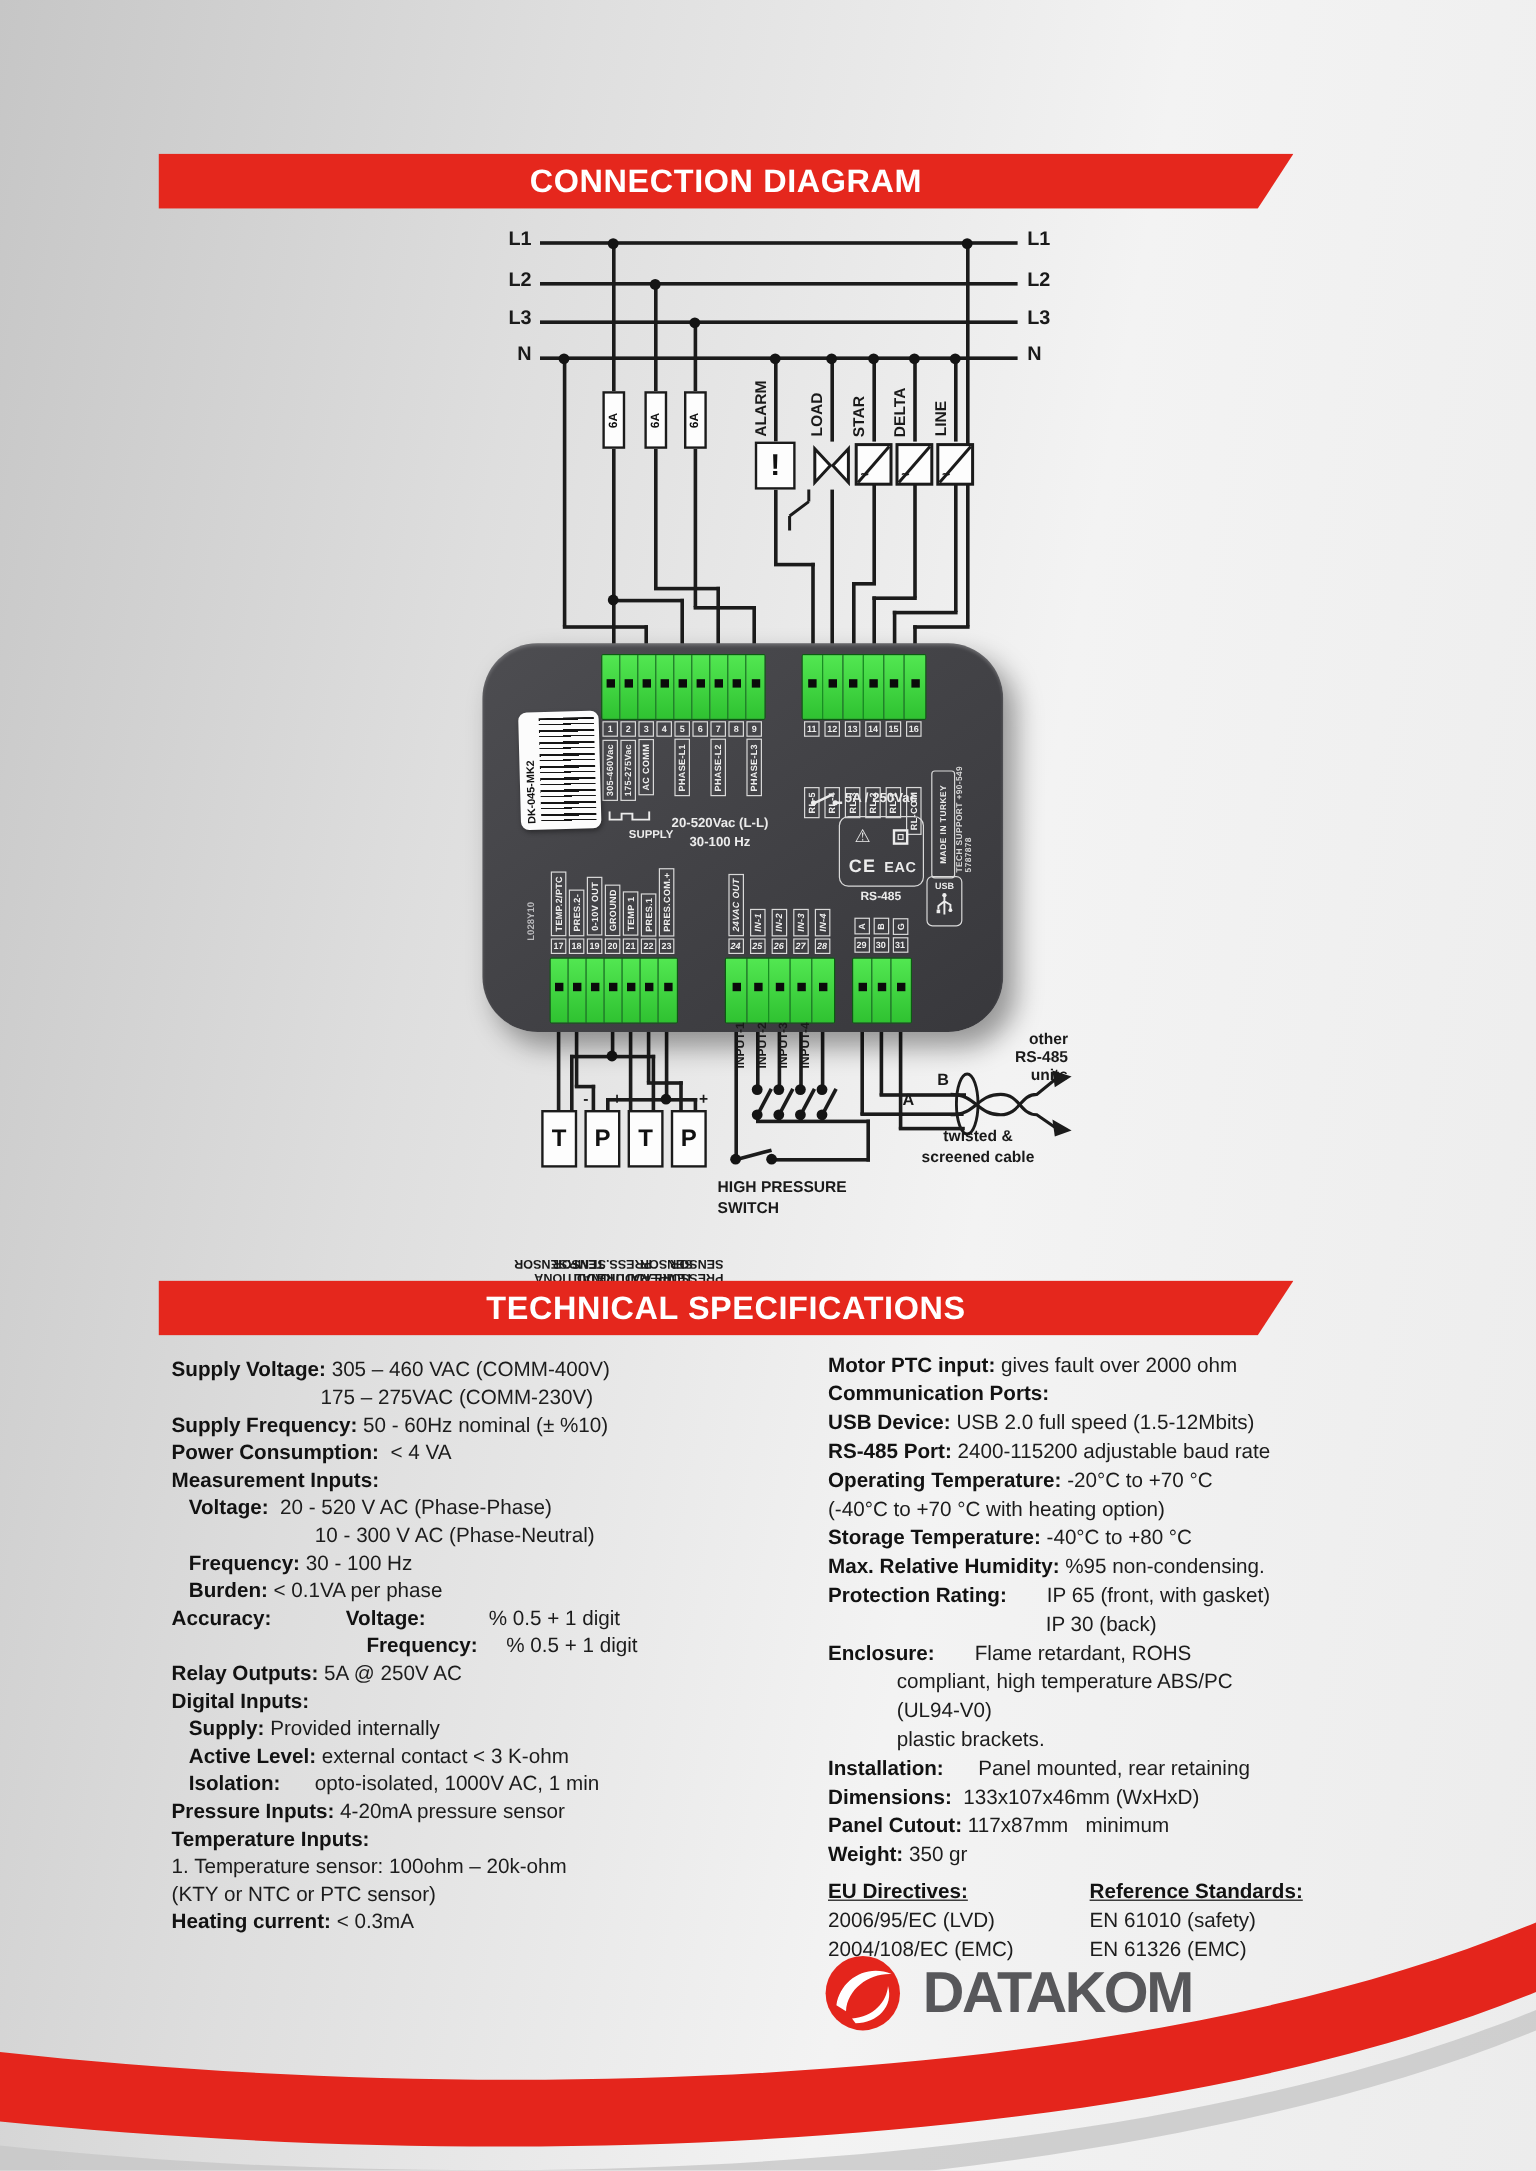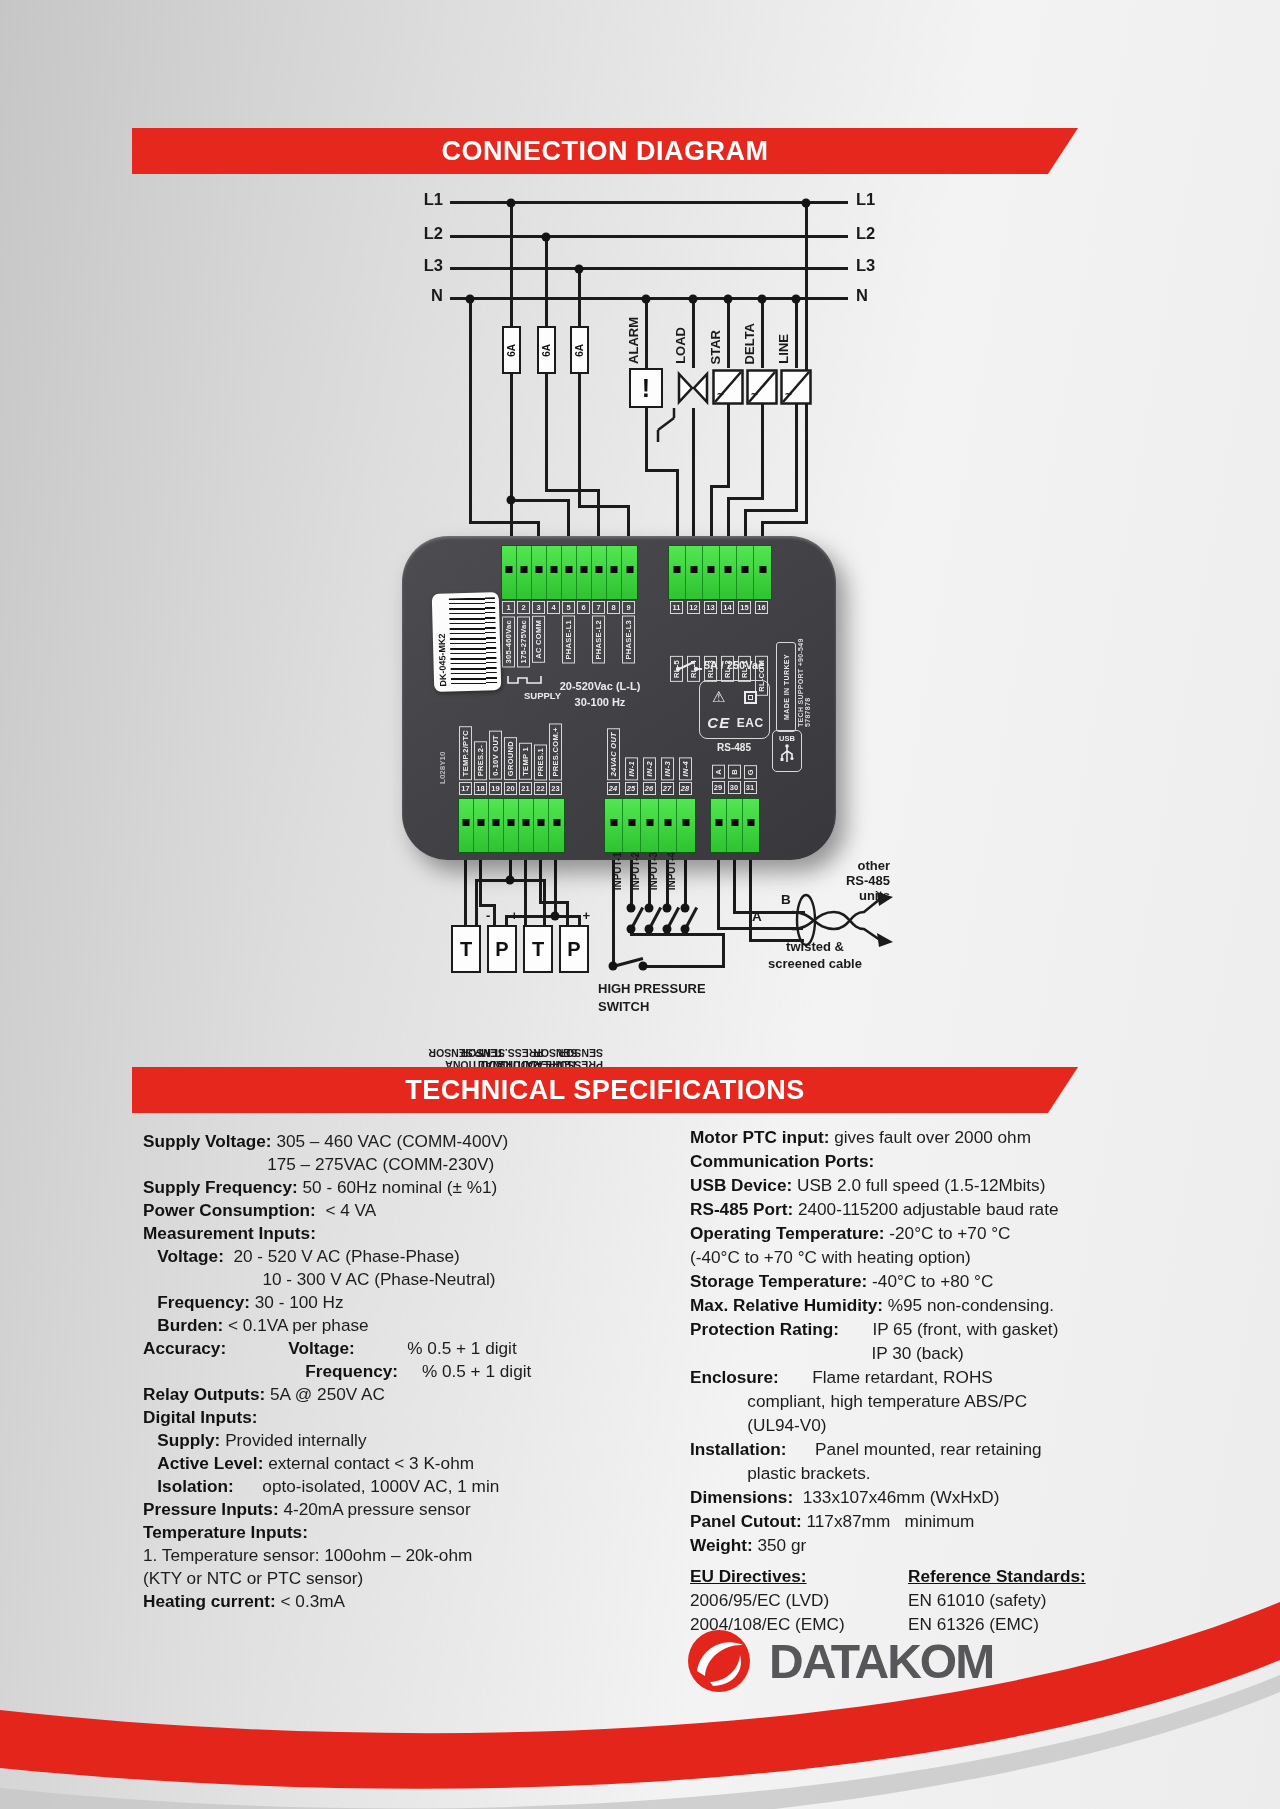--- a/index.html
+++ b/index.html
@@ -51,21 +51,21 @@
   .devtxt{position:absolute;color:#ececec;font-weight:700;}
   .barcode{position:absolute;left:433px;top:593px;width:67px;height:98px;background:#fcfcfc;border-radius:7px;
            transform:rotate(-1.5deg);display:flex;padding:5px 4px;box-sizing:border-box;box-shadow:1px 2px 4px rgba(0,0,0,.4);}
   .barcode .model{font-size:9px;font-weight:700;color:#111;margin-right:3px;}
   .barcode .stripes{flex:1;background:repeating-linear-gradient(180deg,#141414 0 2px,#fcfcfc 2px 5px,#141414 5px 6px,#fcfcfc 6px 10px);}
   .iconbox{position:absolute;left:699px;top:680px;width:71px;height:59px;border:1.5px solid #d9d9d9;border-radius:8px;
            display:grid;grid-template-columns:1fr 1fr;align-items:center;justify-items:center;padding:3px;box-sizing:border-box;}
   .warn{color:#ececec;font-size:15px;}
   .dblsq{width:13px;height:13px;border:2px solid #ececec;display:flex;align-items:center;justify-content:center;box-sizing:border-box;}
   .dblsq i{display:block;width:5px;height:5px;border:1.5px solid #ececec;box-sizing:border-box;}
-  .cetxt{color:#ececec;font-size:15px;font-weight:700;letter-spacing:1px;font-style:italic;}
+  .cetxt{color:#ececec;font-size:15px;font-weight:700;letter-spacing:1px;}
   .eactxt{color:#ececec;font-size:12px;font-weight:700;letter-spacing:.5px;}
   .usbbox{position:absolute;left:772px;top:730px;width:30px;height:42px;border:1.5px solid #d9d9d9;border-radius:5px;
           display:flex;flex-direction:column;align-items:center;padding-top:3px;box-sizing:border-box;}
   .usbbox span{color:#ececec;font-size:7.5px;font-weight:700;}
   .madein{position:absolute;left:776px;top:642px;width:18px;height:88px;border:1px solid #d9d9d9;border-radius:3px;
           display:flex;align-items:center;justify-content:center;}
   .madein span{font-size:7px;font-weight:700;color:#ececec;letter-spacing:.4px;}
   .techsup{position:absolute;left:797px;top:613px;height:114px;font-size:7px;font-weight:700;color:#d8d8d8;letter-spacing:.3px;}
   .lcode{position:absolute;left:438px;top:714px;height:70px;font-size:8px;font-weight:700;color:#b9b9bc;}
   
@@ -596,21 +596,21 @@
   <div class="banner banner-specs">
     <span>TECHNICAL SPECIFICATIONS</span>
   </div>
 
   <div class="specs-col specs-left" style="left:143px;top:1131px;width:470px;">
 
       <div class="spec-line"><span class="sb">Supply Voltage:</span><span> 305 – 460 VAC (COMM-400V)</span><span class="sb"></span><span></span></div>
 
       <div class="spec-line"><span class="sb"></span><span>                          175 – 275VAC (COMM-230V)</span><span class="sb"></span><span></span></div>
 
-      <div class="spec-line"><span class="sb">Supply Frequency:</span><span> 50 - 60Hz nominal (± %1)</span><span class="sb"></span><span></span></div>
+      <div class="spec-line"><span class="sb">Supply Frequency:</span><span> 50 - 60Hz nominal (± %10)</span><span class="sb"></span><span></span></div>
 
       <div class="spec-line"><span class="sb">Power Consumption:</span><span>  &lt; 4 VA</span><span class="sb"></span><span></span></div>
 
       <div class="spec-line"><span class="sb">Measurement Inputs:</span><span></span><span class="sb"></span><span></span></div>
 
       <div class="spec-line"><span class="sb">   Voltage:</span><span>  20 - 520 V AC (Phase-Phase)</span><span class="sb"></span><span></span></div>
 
       <div class="spec-line"><span class="sb"></span><span>                         10 - 300 V AC (Phase-Neutral)</span><span class="sb"></span><span></span></div>
 
       <div class="spec-line"><span class="sb">   Frequency:</span><span> 30 - 100 Hz</span><span class="sb"></span><span></span></div>
@@ -664,23 +664,23 @@
       <div class="spec-line"><span class="sb">Protection Rating:</span><span>       IP 65 (front, with gasket)</span><span class="sb"></span><span></span></div>
 
       <div class="spec-line"><span class="sb"></span><span>                                      IP 30 (back)</span><span class="sb"></span><span></span></div>
 
       <div class="spec-line"><span class="sb">Enclosure:</span><span>       Flame retardant, ROHS</span><span class="sb"></span><span></span></div>
 
       <div class="spec-line"><span class="sb"></span><span>            compliant, high temperature ABS/PC</span><span class="sb"></span><span></span></div>
 
       <div class="spec-line"><span class="sb"></span><span>            (UL94-V0)</span><span class="sb"></span><span></span></div>
 
+      <div class="spec-line"><span class="sb"></span><span>            plastic brackets.</span><span class="sb"></span><span></span></div>
+
       <div class="spec-line"><span class="sb">Installation:</span><span>      Panel mounted, rear retaining</span><span class="sb"></span><span></span></div>
-
-      <div class="spec-line"><span class="sb"></span><span>            plastic brackets.</span><span class="sb"></span><span></span></div>
 
       <div class="spec-line"><span class="sb">Dimensions:</span><span>  133x107x46mm (WxHxD)</span><span class="sb"></span><span></span></div>
 
       <div class="spec-line"><span class="sb">Panel Cutout:</span><span> 117x87mm   minimum</span><span class="sb"></span><span></span></div>
 
       <div class="spec-line"><span class="sb">Weight:</span><span> 350 gr</span><span class="sb"></span><span></span></div>
     </div>
 
   <div class="standards">
     <span class="std-h">EU Directives:</span>

